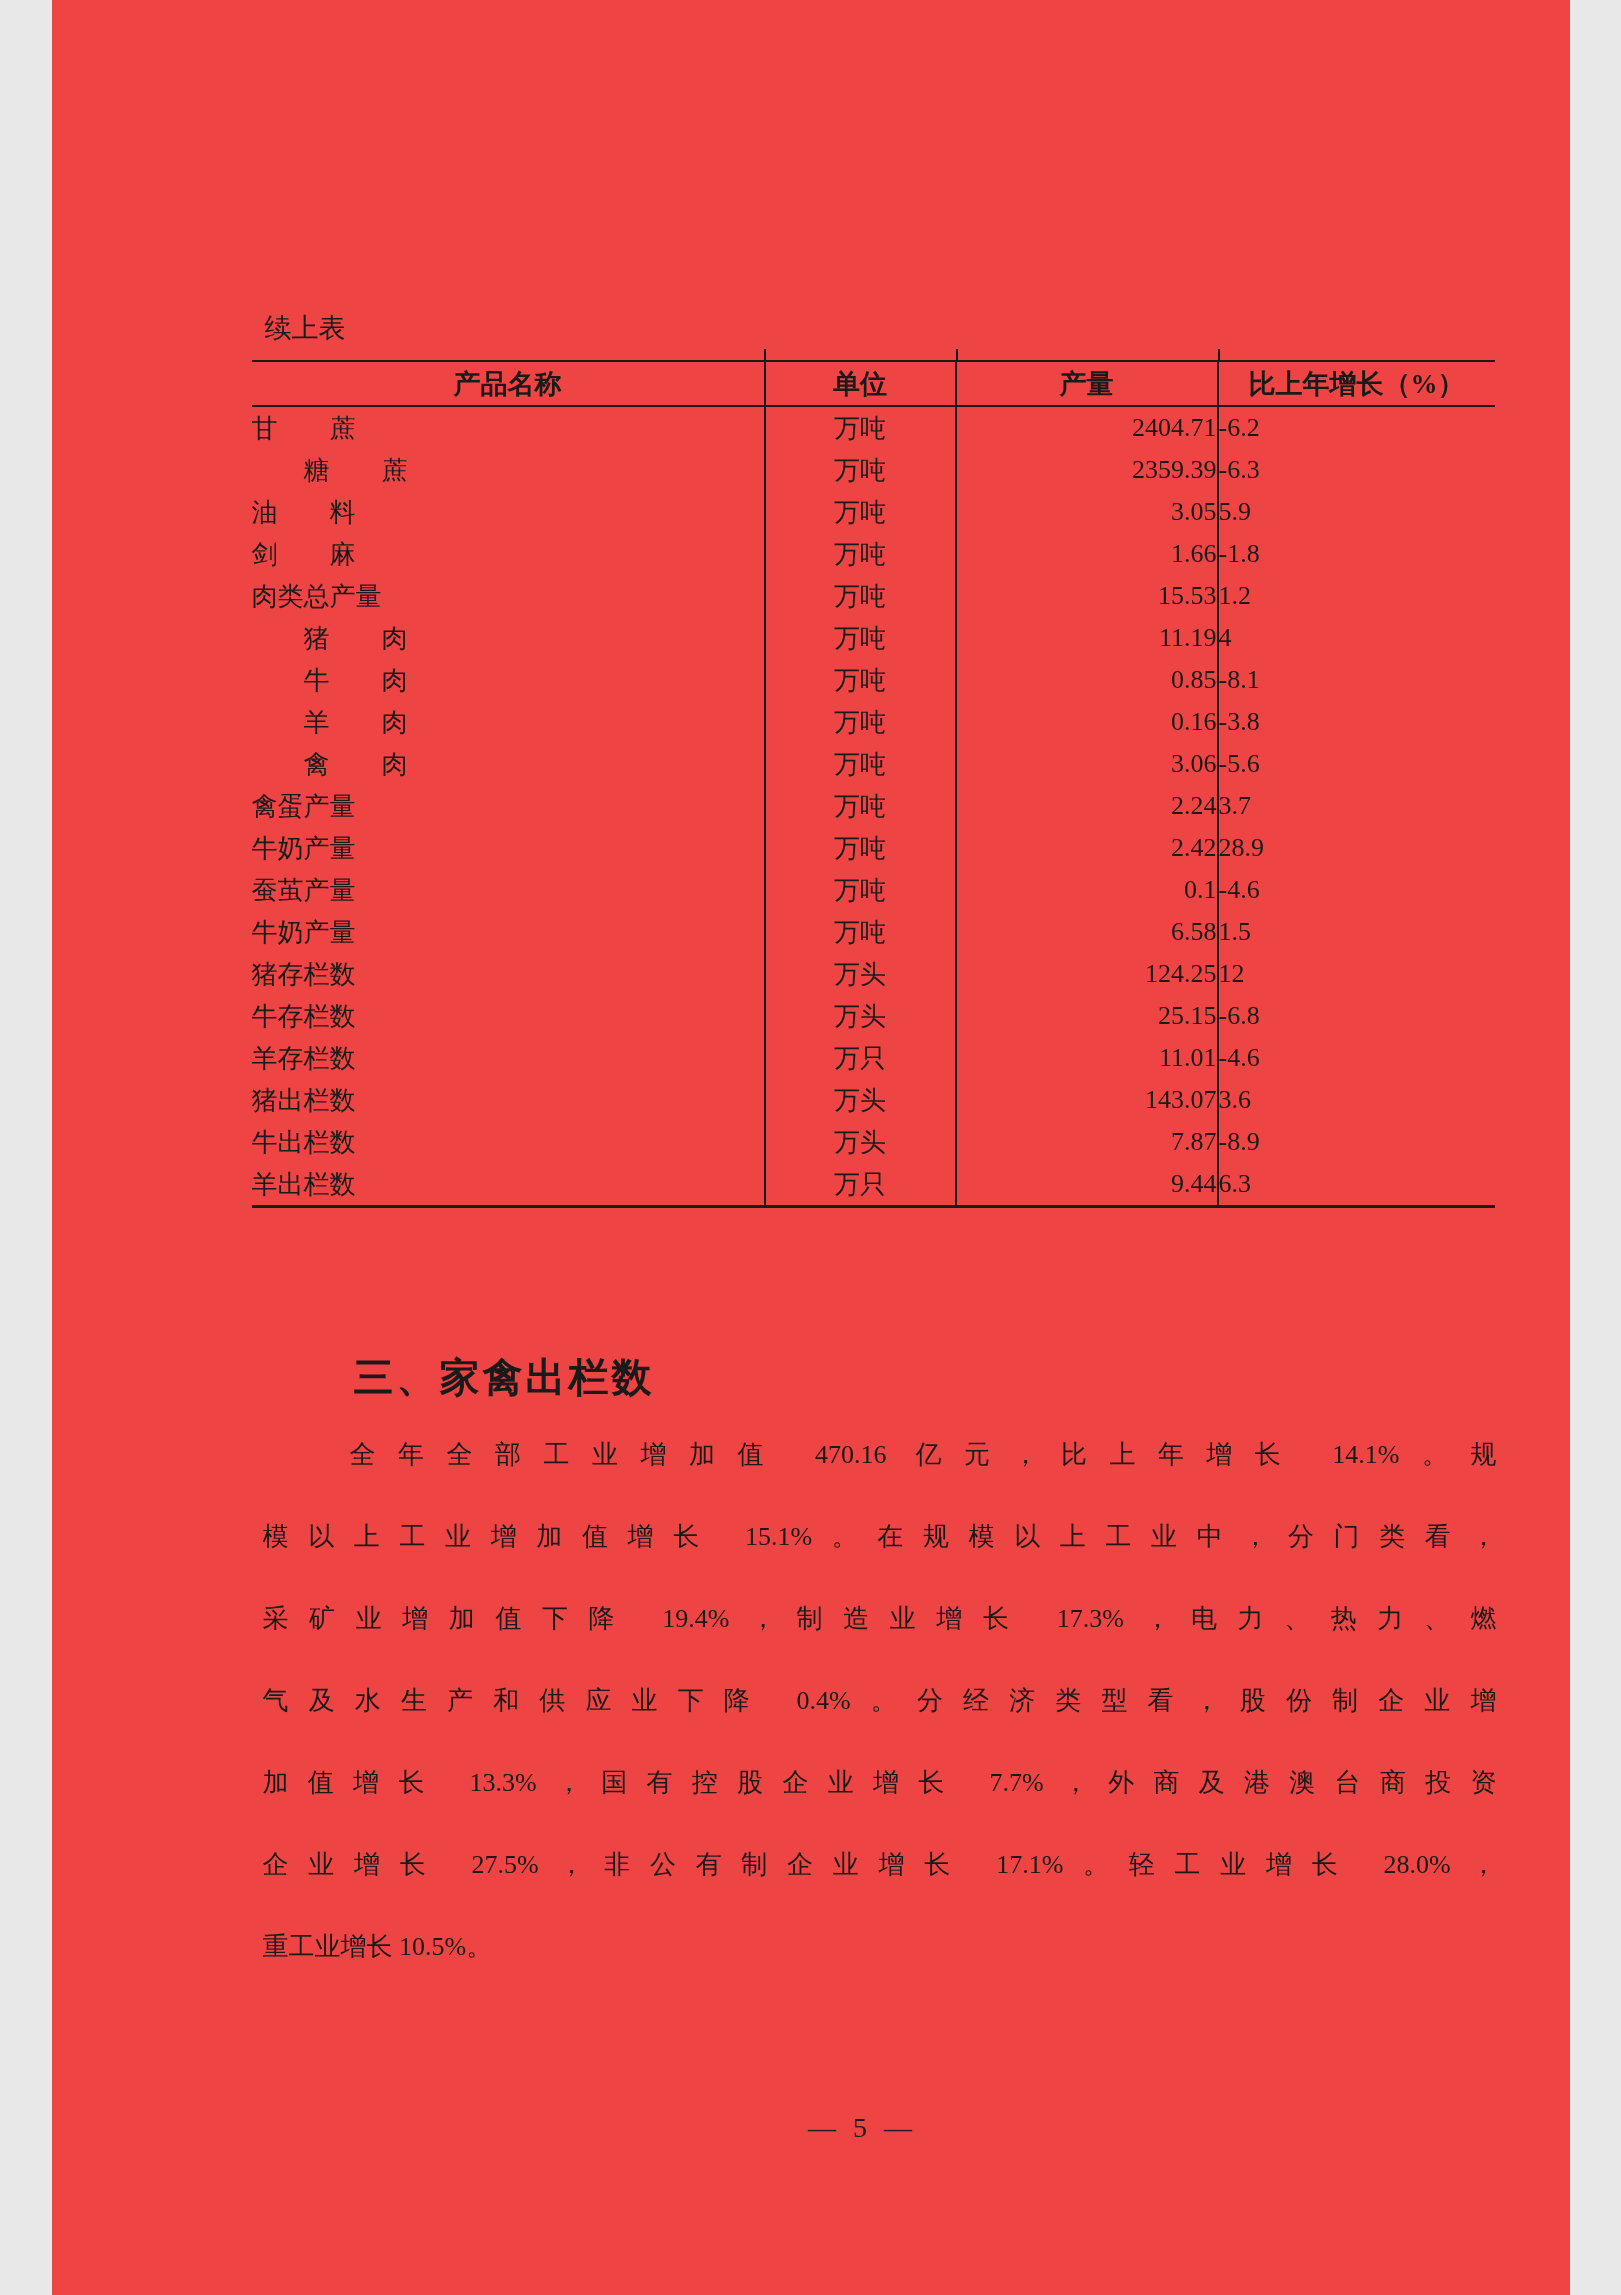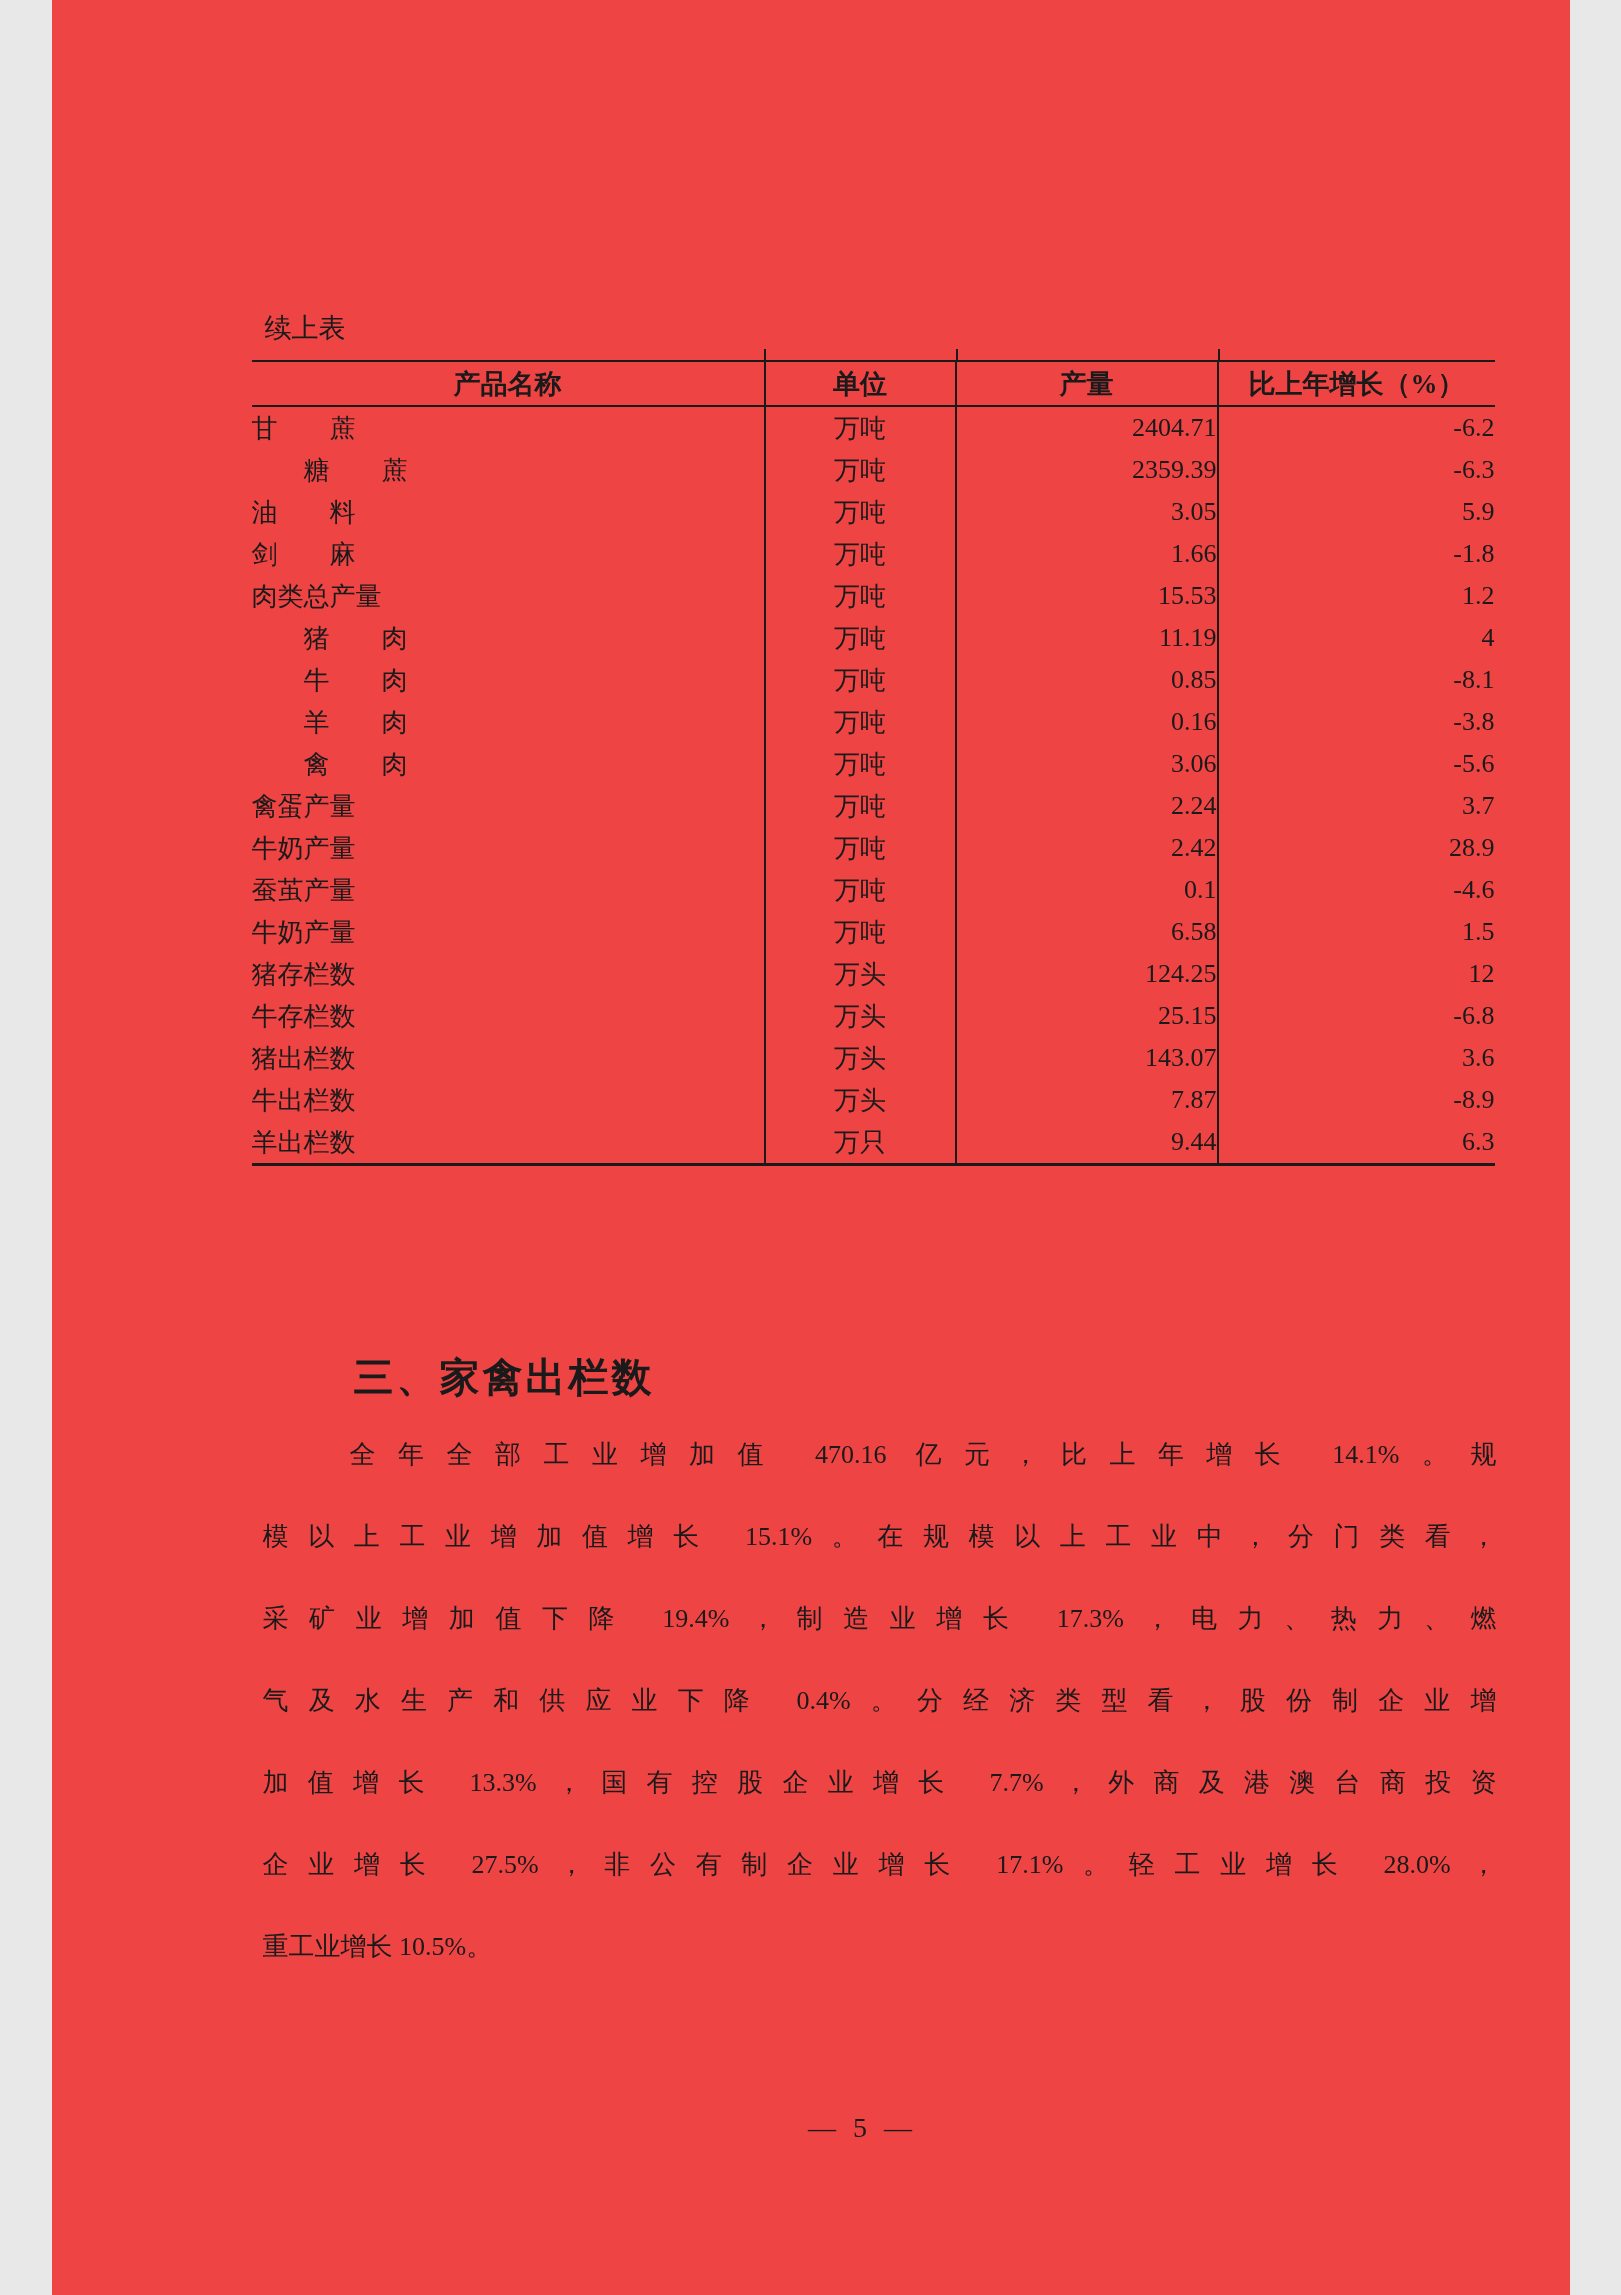--- a/index.html
+++ b/index.html
@@ -56,21 +56,21 @@
   }
   table.prod tbody td {
     height: 42px;
     padding: 0;
     vertical-align: middle;
   }
   .c-unit, .c-output, .c-growth { border-left: 2px solid #1a1a1a; }
   td.c-name   { text-align: left;  padding-left: 18px; }
   td.c-unit   { text-align: center; }
   td.c-output { text-align: right; padding-right: 25px; }
-  td.c-growth { text-align: right; padding-right: 16px; }
+  td.c-growth { padding-right: 16px; }
 
   
   .section-heading {
     position: absolute;
     left: 211px;
     top: 1355px;
     width: 1234px;
     padding-left: 91px;
     box-sizing: border-box;
     font-family: "Liberation Sans", "DejaVu Sans", sans-serif;
@@ -222,20 +222,26 @@
       <td class="c-output">124.25</td>
       <td class="c-growth">12</td>
     </tr>
           <tr>
       <td class="c-name">牛存栏数</td>
       <td class="c-unit">万头</td>
       <td class="c-output">25.15</td>
       <td class="c-growth">-6.8</td>
     </tr>
           <tr>
+      <td class="c-name">羊存栏数</td>
+      <td class="c-unit">万只</td>
+      <td class="c-output">11.01</td>
+      <td class="c-growth">-4.6</td>
+    </tr>
+          <tr>
       <td class="c-name">猪出栏数</td>
       <td class="c-unit">万头</td>
       <td class="c-output">143.07</td>
       <td class="c-growth">3.6</td>
     </tr>
           <tr>
       <td class="c-name">牛出栏数</td>
       <td class="c-unit">万头</td>
       <td class="c-output">7.87</td>
       <td class="c-growth">-8.9</td>

